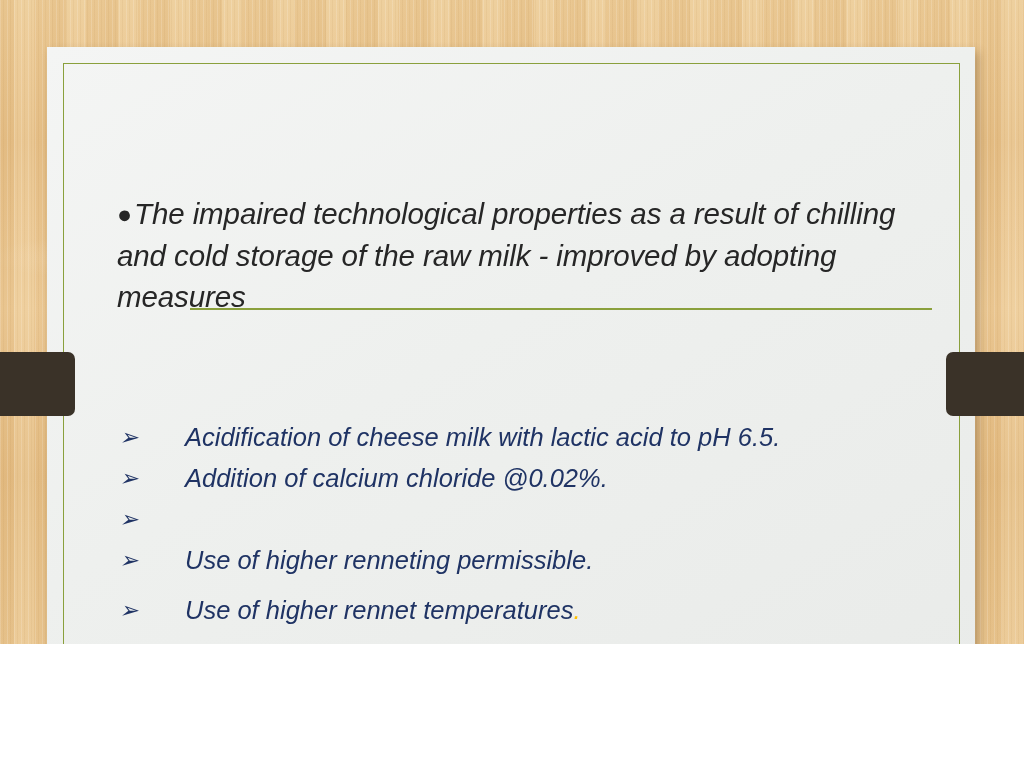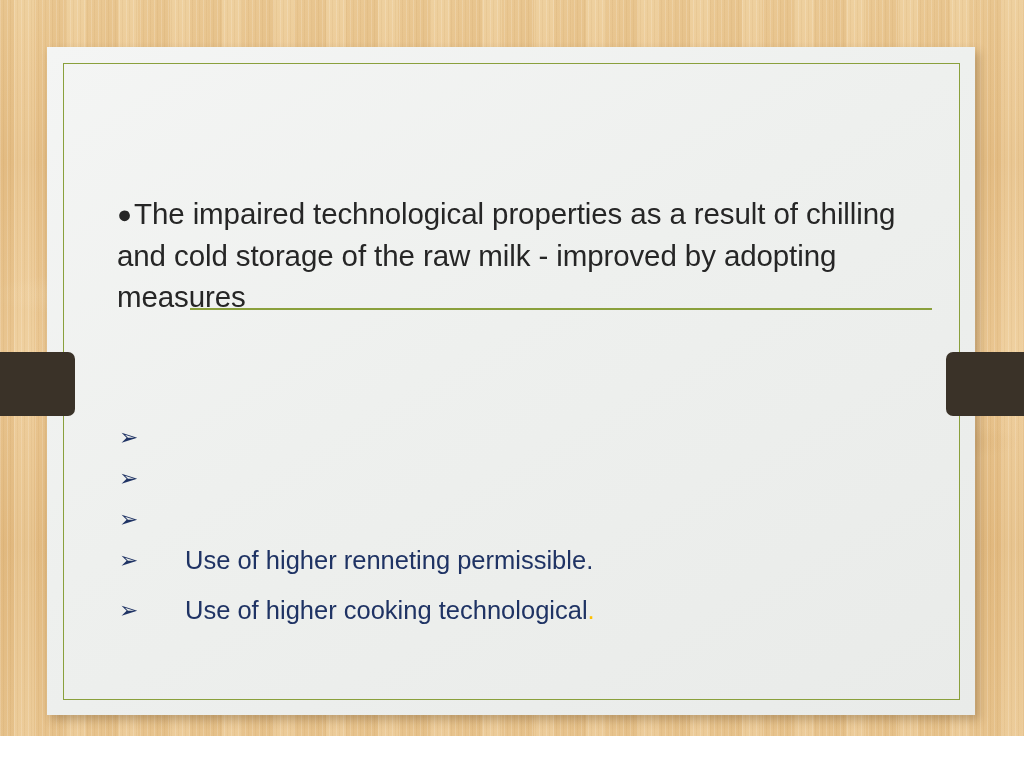--- a/index.html
+++ b/index.html
@@ -11,21 +11,21 @@
     width: 1024px;
     height: 768px;
     overflow: hidden;
     font-family: "Liberation Sans", sans-serif;
   }
 
   
   #slide-stage {
     position: relative;
     width: 1024px;
-    height: 736px;
+    height: 644px;
     background-color: #e9c78f;
     background-image:
       
       repeating-linear-gradient(90deg,
         rgba(255,255,255,0.16) 0px,
         rgba(255,255,255,0.16) 1px,
         rgba(255,255,255,0.00) 1px,
         rgba(255,255,255,0.00) 3px,
         rgba(160,110,45,0.07) 3px,
         rgba(160,110,45,0.07) 4px,
@@ -48,20 +48,21 @@
         #e9c691 100%),
       
       linear-gradient(90deg,
         #e7c189 0%,
         #f0d2a4 18%,
         #e5bf88 38%,
         #eecfa0 62%,
         #e3bc84 82%,
         #ecc994 100%);
     overflow: hidden;
+    font-style: italic;
   }
 
   
   #wood-mottle {
     position: absolute;
     inset: 0;
     pointer-events: none;
     background-image:
       radial-gradient(ellipse 90px 26px at 14% 86%, rgba(176,126,60,0.13), rgba(176,126,60,0) 70%),
       radial-gradient(ellipse 70px 20px at 30% 95%, rgba(176,126,60,0.10), rgba(176,126,60,0) 70%),
@@ -183,42 +184,44 @@
     <div id="card-inner-border"></div>
 
     <div id="heading-block"><span id="heading-bullet">●</span><span id="heading-text">The impaired technological properties as a result of chilling and cold storage of the raw milk - improved by adopting measures</span></div>
 
     <div id="heading-rule"></div>
 
     <div id="bullet-list">
 
       <div class="bullet-row">
         <span class="bullet-arrow">➢</span>
-        <span class="period-accent"></span>
-      </div>
-
-      <div class="bullet-row">
-        <span class="bullet-arrow">➢</span>
+        <span class="bullet-text">Acidification of cheese milk with lactic acid to pH 6.5.</span>
+        <span class="period-accent"></span>
+      </div>
+
+      <div class="bullet-row">
+        <span class="bullet-arrow">➢</span>
+        <span class="bullet-text">Addition of calcium chloride @0.02%.</span>
         <span class="period-accent"></span>
       </div>
 
       <div class="bullet-row">
         <span class="bullet-arrow">➢</span>
         <span class="period-accent"></span>
       </div>
 
       <div class="bullet-row">
         <span class="bullet-arrow">➢</span>
         <span class="bullet-text">Use of higher renneting permissible.</span>
         <span class="period-accent"></span>
       </div>
 
       <div class="bullet-row spaced">
         <span class="bullet-arrow">➢</span>
-        <span class="bullet-text">Use of higher cooking technological</span>
+        <span class="bullet-text">Use of higher rennet temperatures</span>
         <span class="period-accent">.</span>
       </div>
 
     </div>
   </div>
 
   <div class="side-tab" id="side-tab-left"></div>
   <div class="side-tab" id="side-tab-right"></div>
 
 </div>

